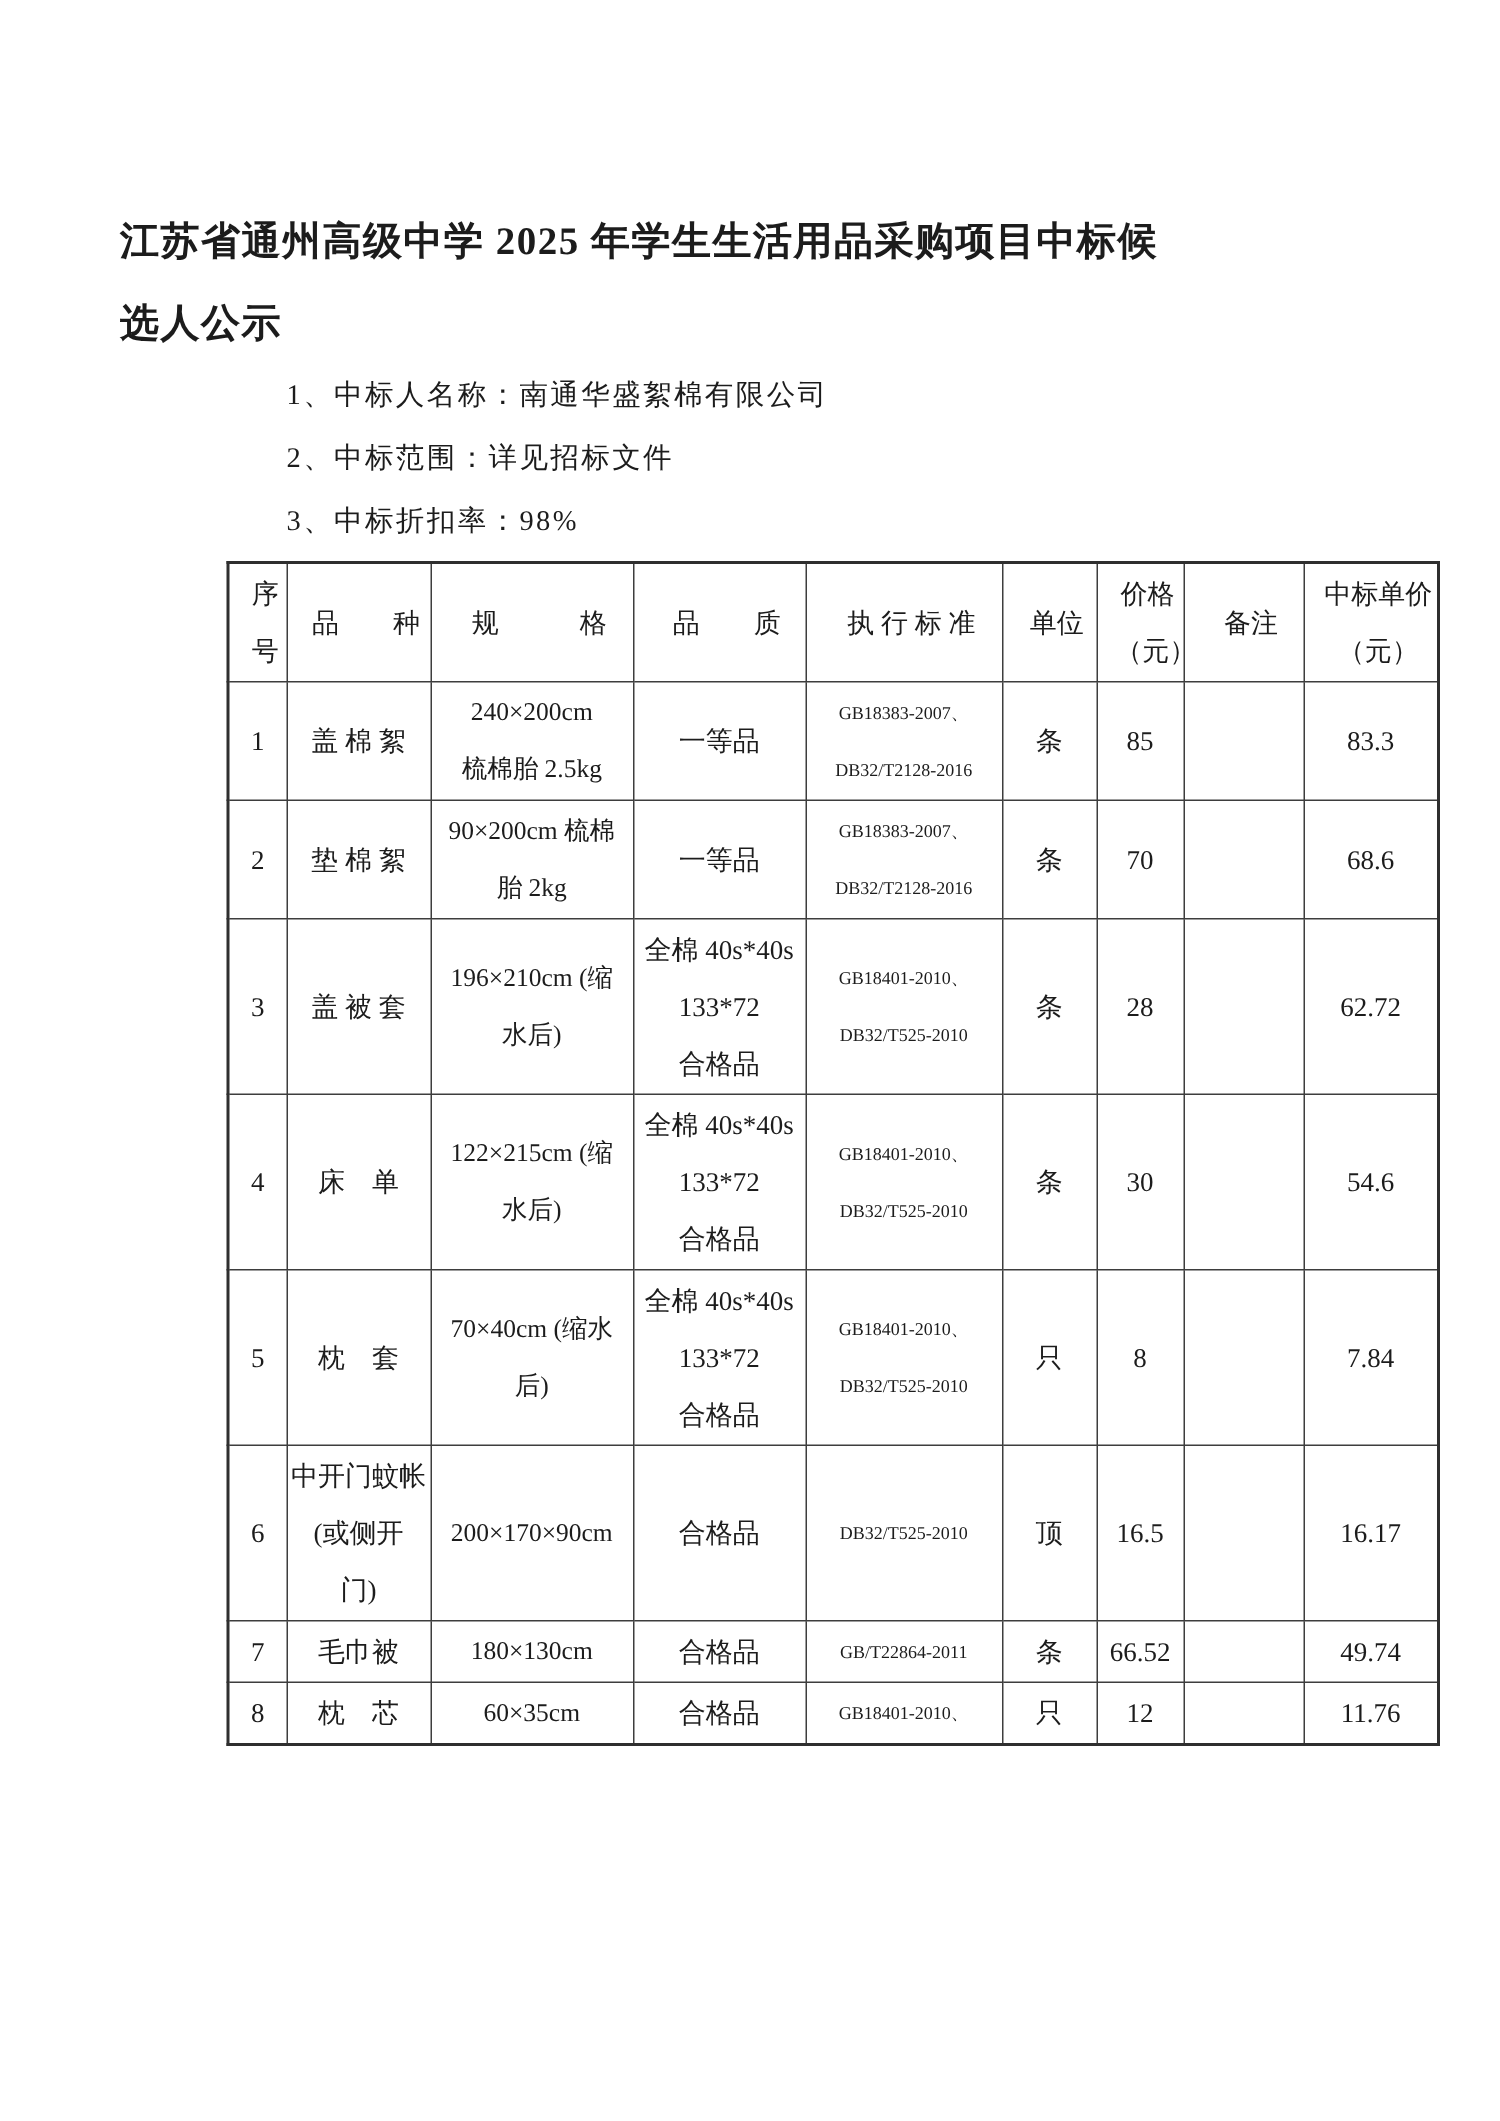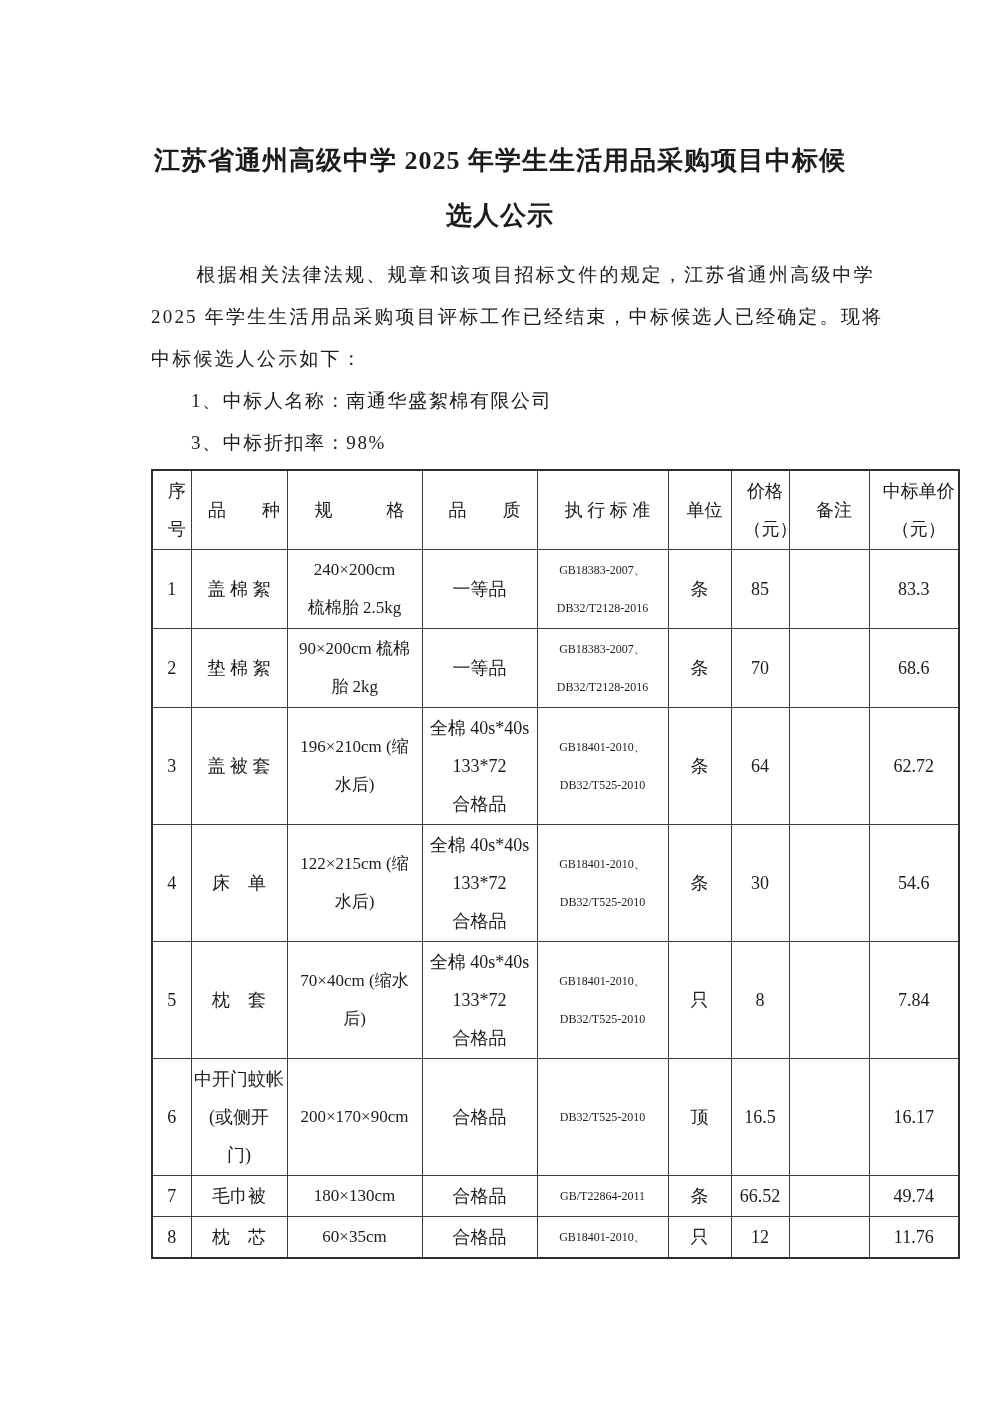--- a/index.html
+++ b/index.html
@@ -12,21 +12,20 @@
     font-family: "Liberation Serif", "DejaVu Serif", serif;
     color: #1c1c1c;
     overflow: hidden;
   }
   .doc-title {
     margin: 133px 80px 0 80px;
     font-size: 26px;
     font-weight: 700;
     line-height: 55px;
     letter-spacing: 1px;
-    text-align: center;
     white-space: pre-line;
   }
   .intro {
     margin: 11px 0 0 151px;
     width: 745px;
     font-size: 19px;
     line-height: 42px;
     letter-spacing: 2.2px;
     white-space: pre-line;
     text-indent: 2.4em;
@@ -69,26 +68,24 @@
   .col-win    { width: 90px; }
 </style>
 </head>
 <body>
 
 <div class="page">
 
   <div class="doc-title">江苏省通州高级中学 2025 年学生生活用品采购项目中标候
 选人公示</div>
 
-  <div class="intro">根据相关法律法规、规章和该项目招标文件的规定，江苏省通州高级中学
-2025 年学生生活用品采购项目评标工作已经结束，中标候选人已经确定。现将
-中标候选人公示如下：</div>
 
   <div class="list">
     <div>1、中标人名称：南通华盛絮棉有限公司</div>
+    <div>2、中标范围：详见招标文件</div>
     <div>3、中标折扣率：98%</div>
   </div>
 
   <table class="bid-table">
     <colgroup>
       <col class="col-no">
         <col class="col-var">
         <col class="col-spec">
         <col class="col-qual">
       <col class="col-std">
@@ -145,21 +142,21 @@
     <td>3</td>
     <td>盖 被 套</td>
     <td class="spec">196×210cm (缩
 水后)</td>
     <td>全棉 40s*40s
 133*72
 合格品</td>
     <td class="std">GB18401-2010、
 DB32/T525-2010</td>
     <td>条</td>
-    <td>64</td>
+    <td>28</td>
     <td></td>
     <td>62.72</td>
   </tr>
 
   <tr>
     <td>4</td>
     <td>床　单</td>
     <td class="spec">122×215cm (缩
 水后)</td>
     <td>全棉 40s*40s

